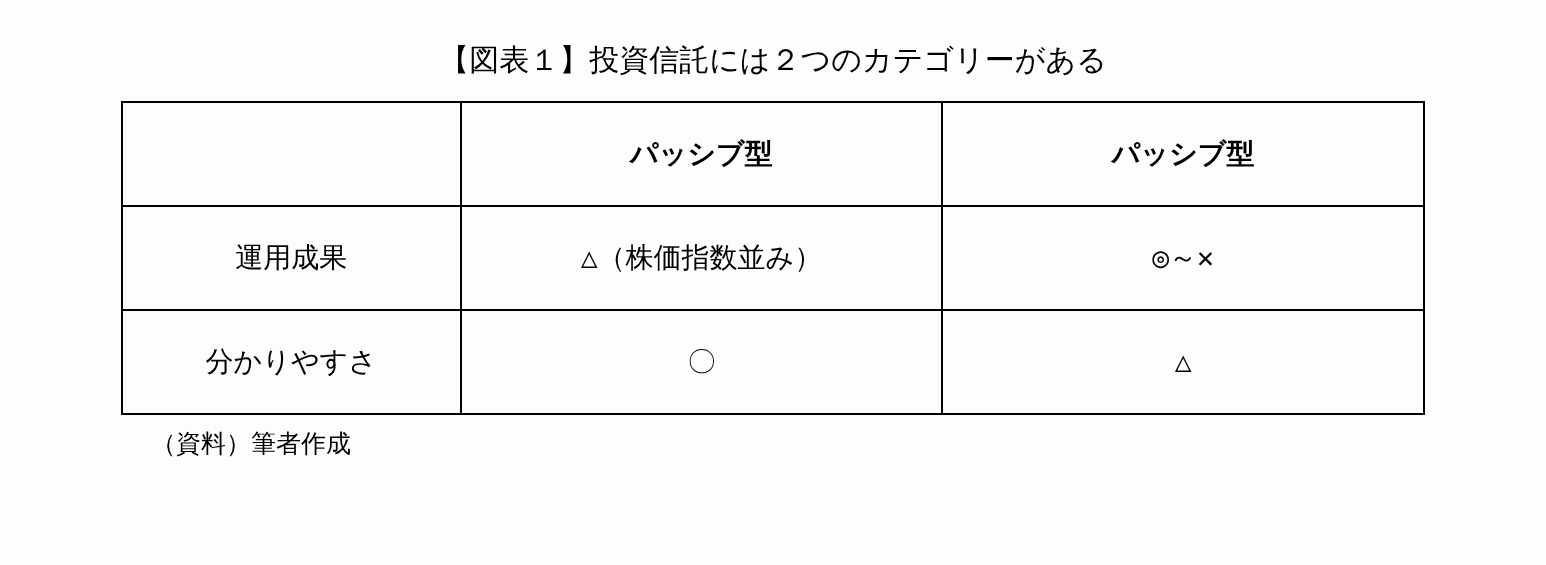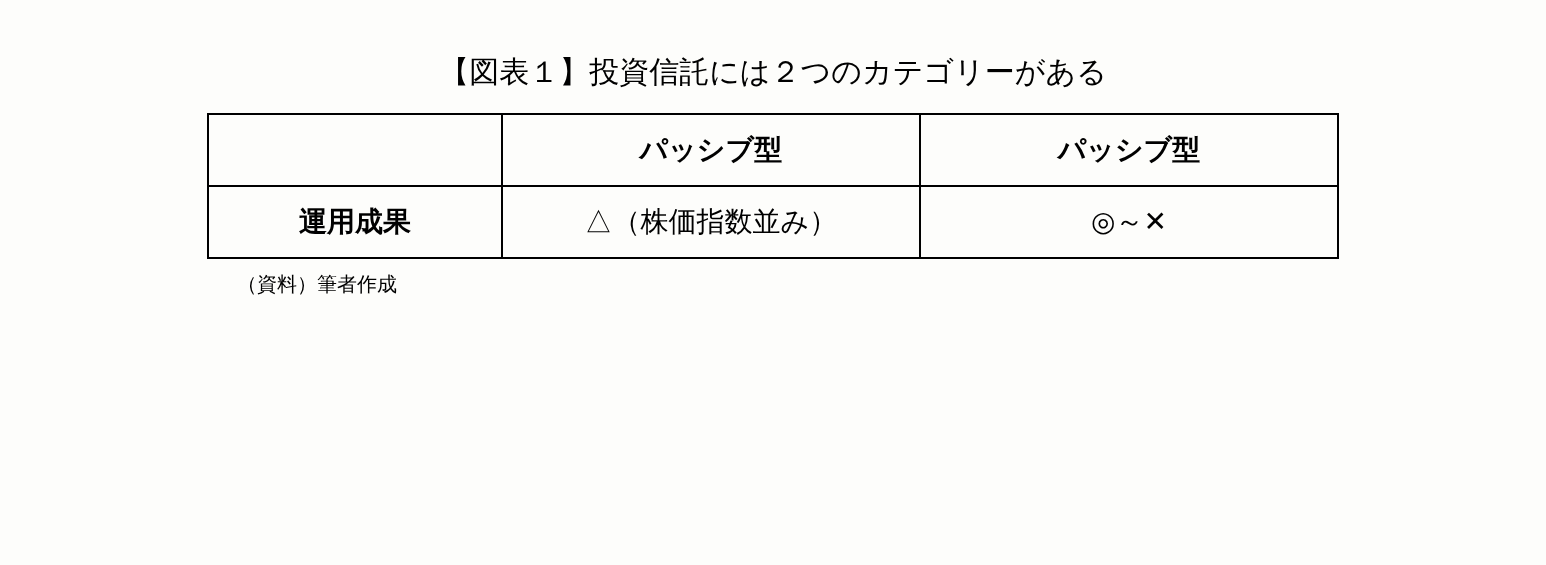--- a/index.html
+++ b/index.html
@@ -5,58 +5,58 @@
     body {
       margin: 0;
       padding: 40px 20px;
       font-family: "Hiragino Mincho ProN", "Yu Mincho", "MS Mincho", serif;
       background: #fdfdfb;
       color: #000;
       width: 1546px;
       box-sizing: border-box;
     }
     .container {
-      width: 1132px;
-      margin: 12px auto;
+      width: 1304px;
+      margin: 0 auto;
     }
     .title {
       text-align: center;
       font-size: 30px;
       margin-bottom: 20px;
       font-family: "Hiragino Mincho ProN", "Yu Mincho", "MS Mincho", serif;
     }
     table {
       border-collapse: collapse;
       width: 100%;
       table-layout: fixed;
     }
     th, td {
       border: 2px solid #000;
-      padding: 16px 10px;
+      padding: 32px 10px;
       text-align: center;
       font-size: 28px;
       vertical-align: middle;
     }
     th {
       font-family: "Hiragino Sans", "Yu Gothic", "Meiryo", sans-serif;
       font-weight: bold;
     }
     .row-label {
       font-family: "Hiragino Sans", "Yu Gothic", "Meiryo", sans-serif;
-      font-weight: bold;
+      font-weight: normal;
     }
     td.symbol {
-      font-family: Liberation Sans, sans-serif;
+      font-family: Liberation Mono, monospace;
       text-align: center;
     }
     col.c1 { width: 26%; }
     col.c2 { width: 37%; }
     col.c3 { width: 37%; }
     .source {
-      font-size: 20px;
+      font-size: 25px;
       margin-top: 12px;
       padding-left: 30px;
       font-family: "Hiragino Mincho ProN", "Yu Mincho", "MS Mincho", serif;
     }
   </style>
 </head>
 <body>
 
 <div class="container">
   <div class="title">【図表１】投資信託には２つのカテゴリーがある</div>
@@ -73,17 +73,22 @@
         <th>パッシブ型</th>
         <th>パッシブ型</th>
       </tr>
     </thead>
     <tbody>
       <tr>
         <td class="row-label">運用成果</td>
         <td class="symbol">△（株価指数並み）</td>
         <td class="symbol">◎～✕</td>
       </tr>
+      <tr>
+        <td class="row-label">分かりやすさ</td>
+        <td class="symbol">〇</td>
+        <td class="symbol">△</td>
+      </tr>
     </tbody>
   </table>
 
   <div class="source">（資料）筆者作成</div>
 </div>
 
 </body></html>

